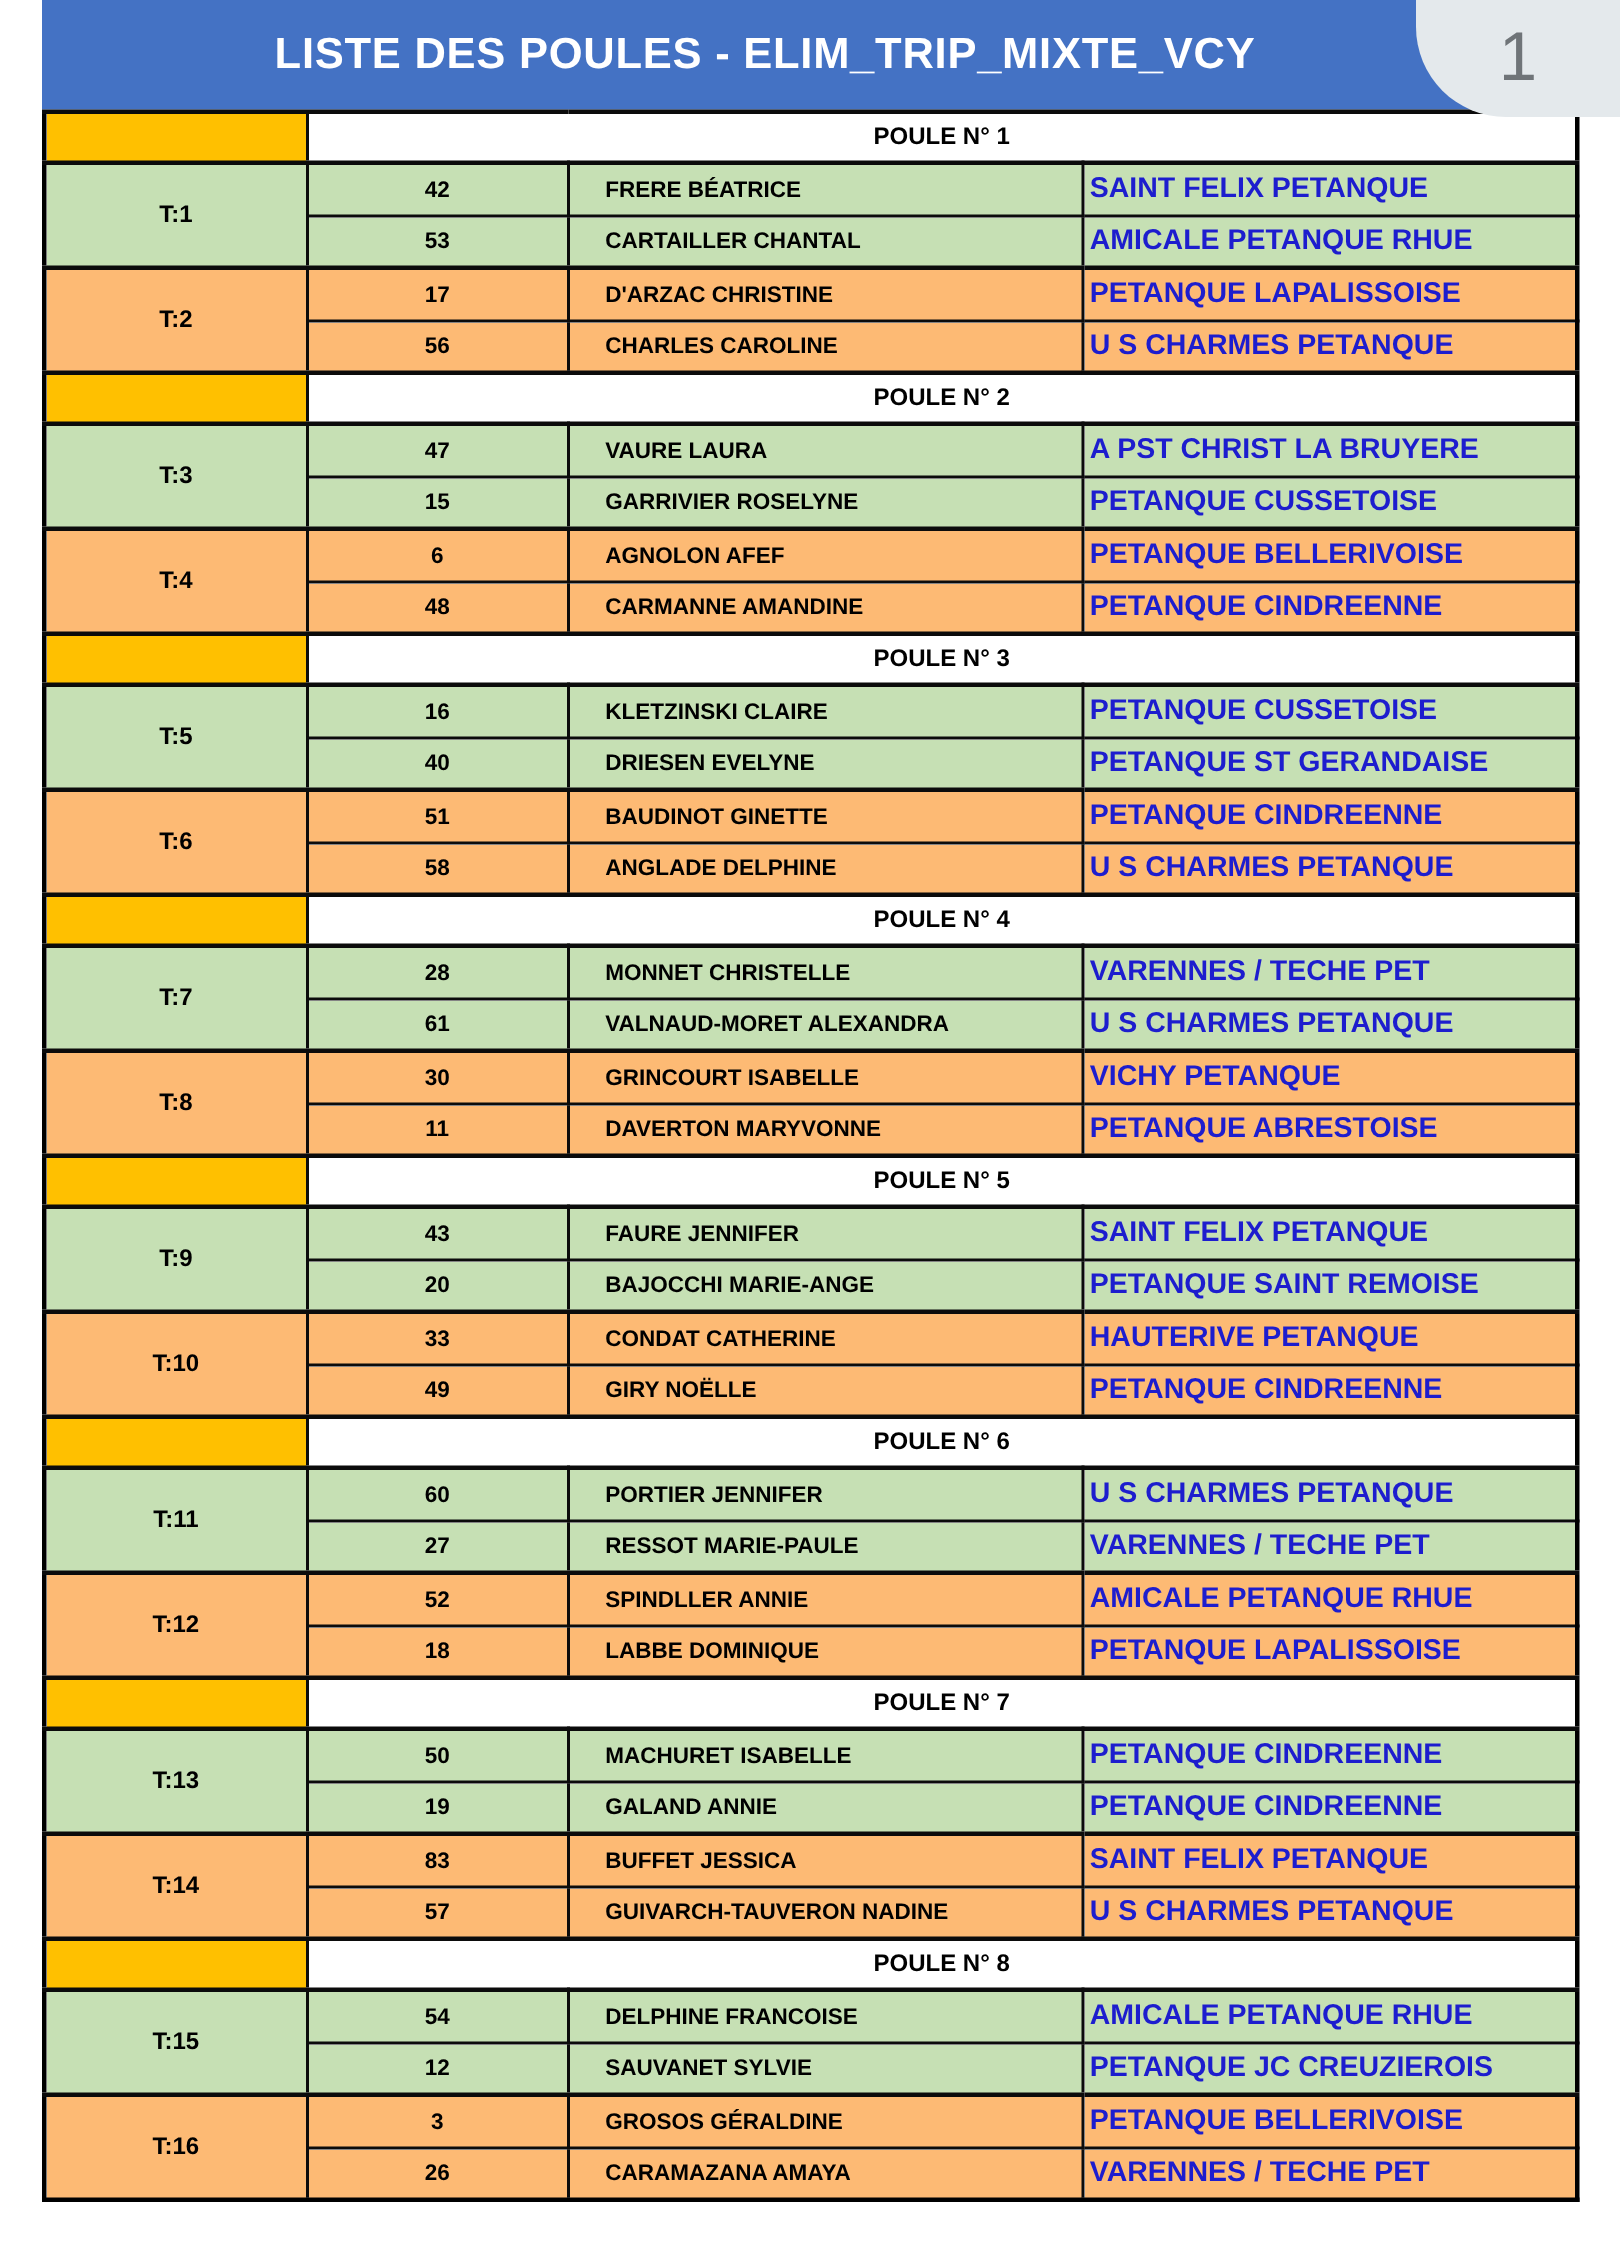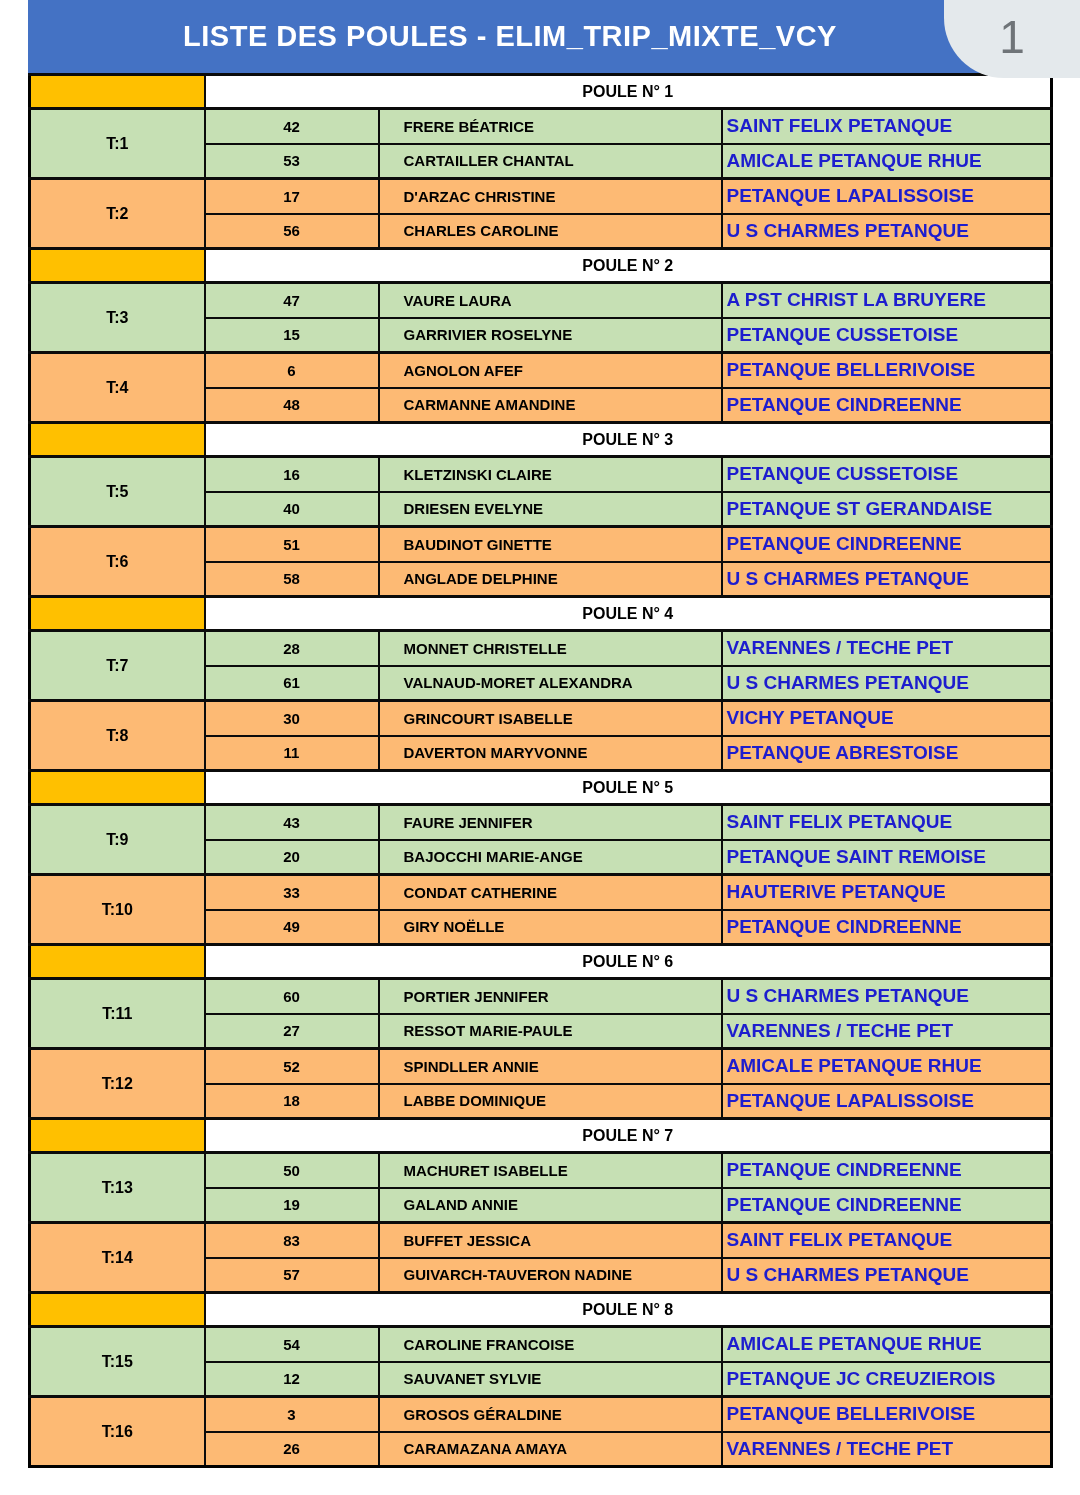--- a/index.html
+++ b/index.html
@@ -249,21 +249,21 @@
         <td class="name">GUIVARCH-TAUVERON NADINE</td>
         <td class="club">U S CHARMES PETANQUE</td>
       </tr>
       <tr class="pool-header-row">
         <td class="pool-corner"></td>
         <td class="pool-title" colspan="3">POULE N° 8</td>
       </tr>
       <tr class="player-row team-a team-start">
         <td class="t-label" rowspan="2">T:15</td>
         <td class="num">54</td>
-        <td class="name">CAROLINE FRANCOISE</td>
+        <td class="name">DELPHINE FRANCOISE</td>
         <td class="club">AMICALE PETANQUE RHUE</td>
       </tr>
       <tr class="player-row team-a">
         <td class="num">12</td>
         <td class="name">SAUVANET SYLVIE</td>
         <td class="club">PETANQUE JC CREUZIEROIS</td>
       </tr>
       <tr class="player-row team-b team-start">
         <td class="t-label" rowspan="2">T:16</td>
         <td class="num">3</td>

